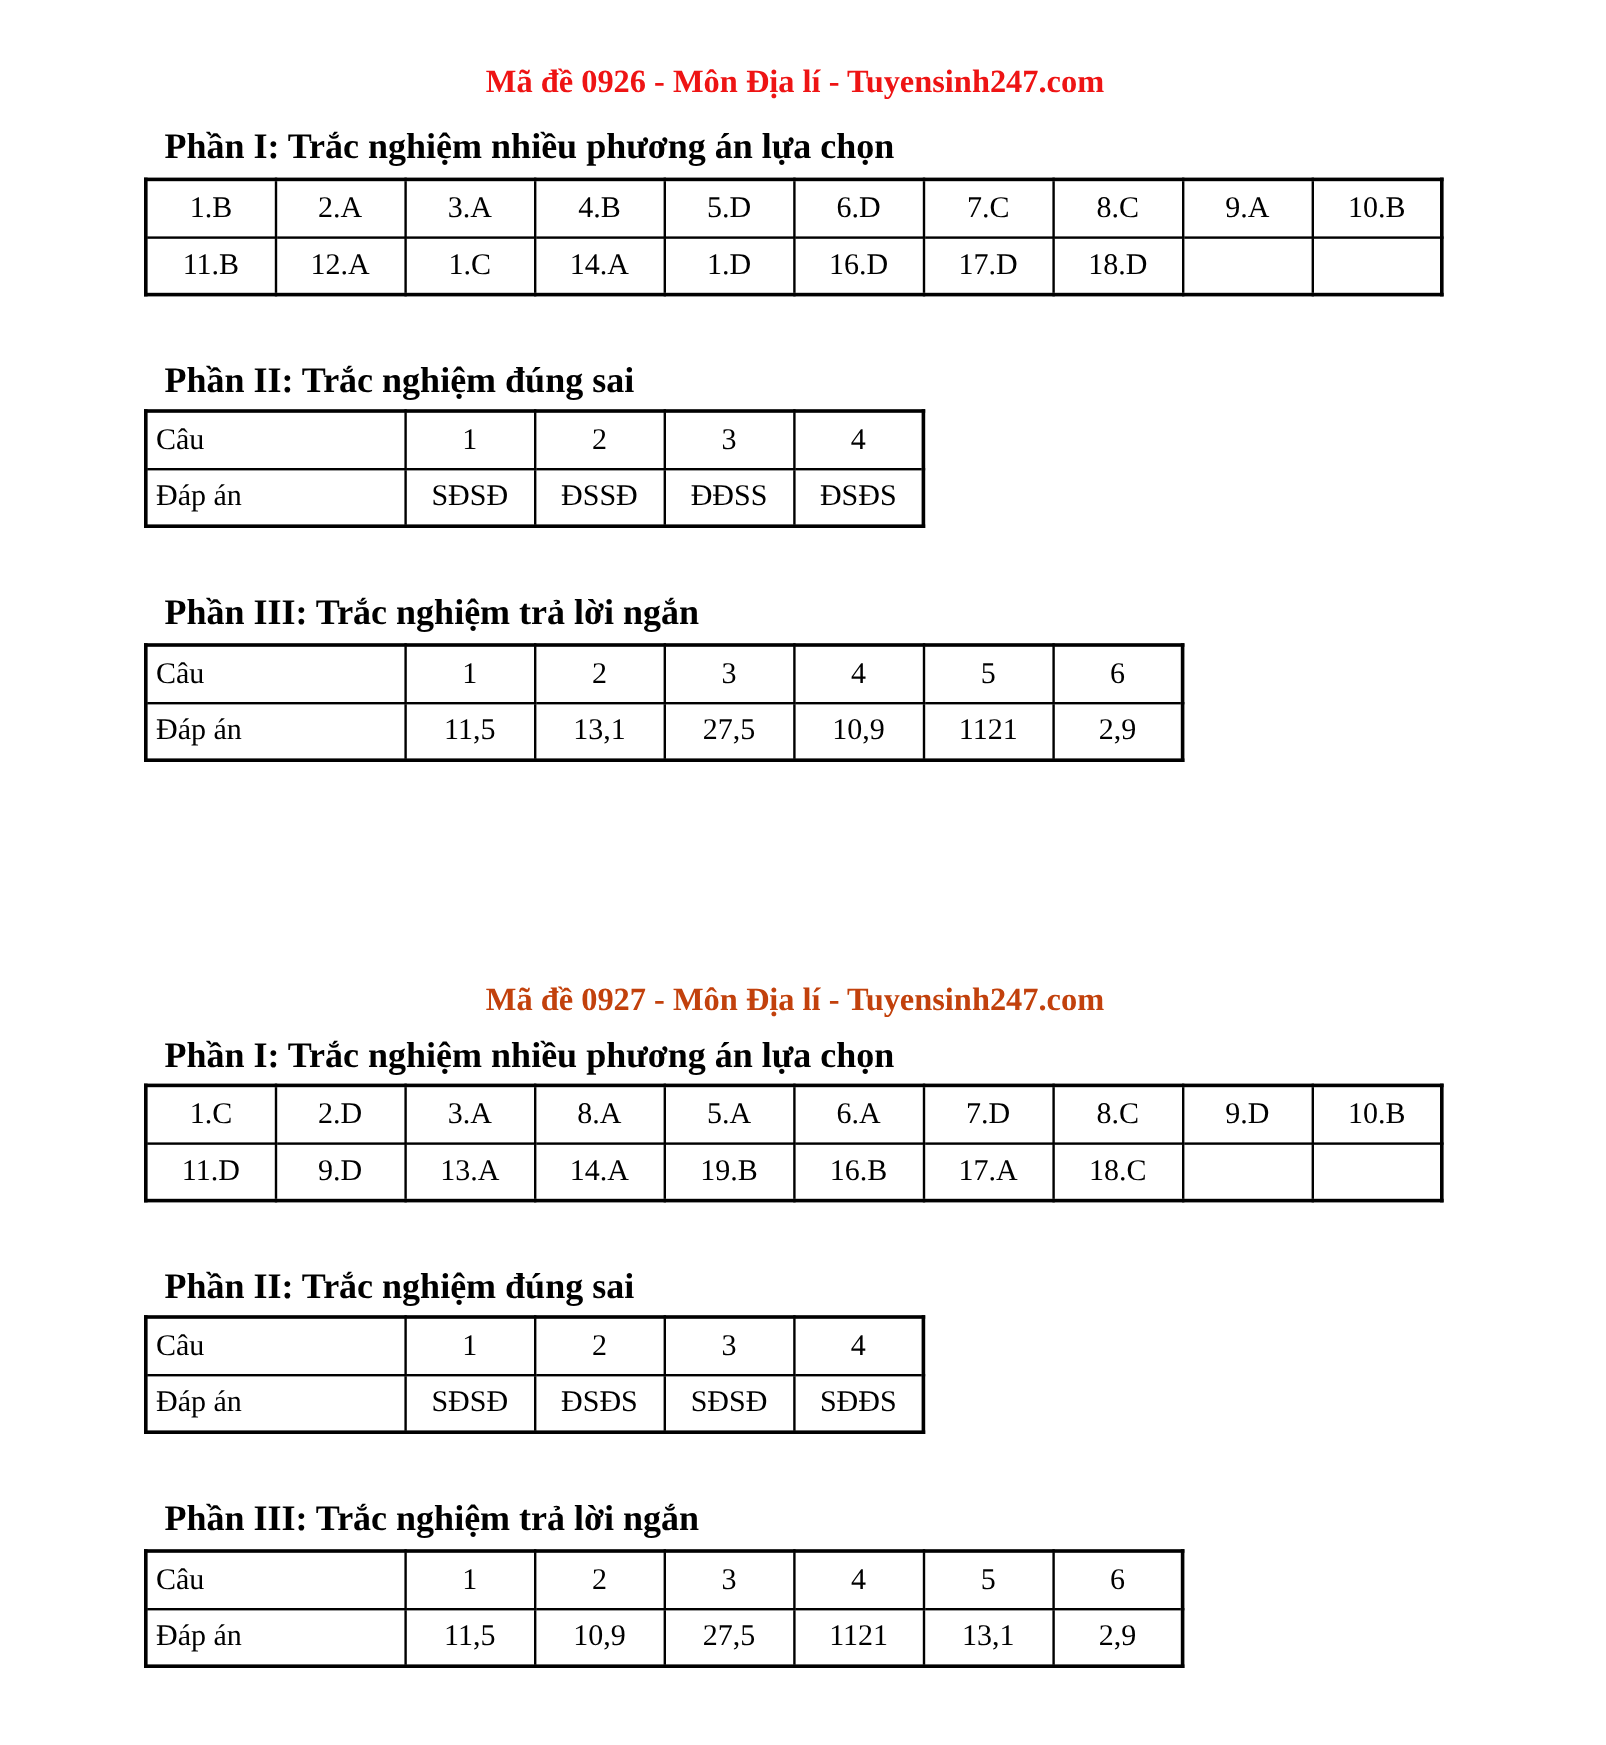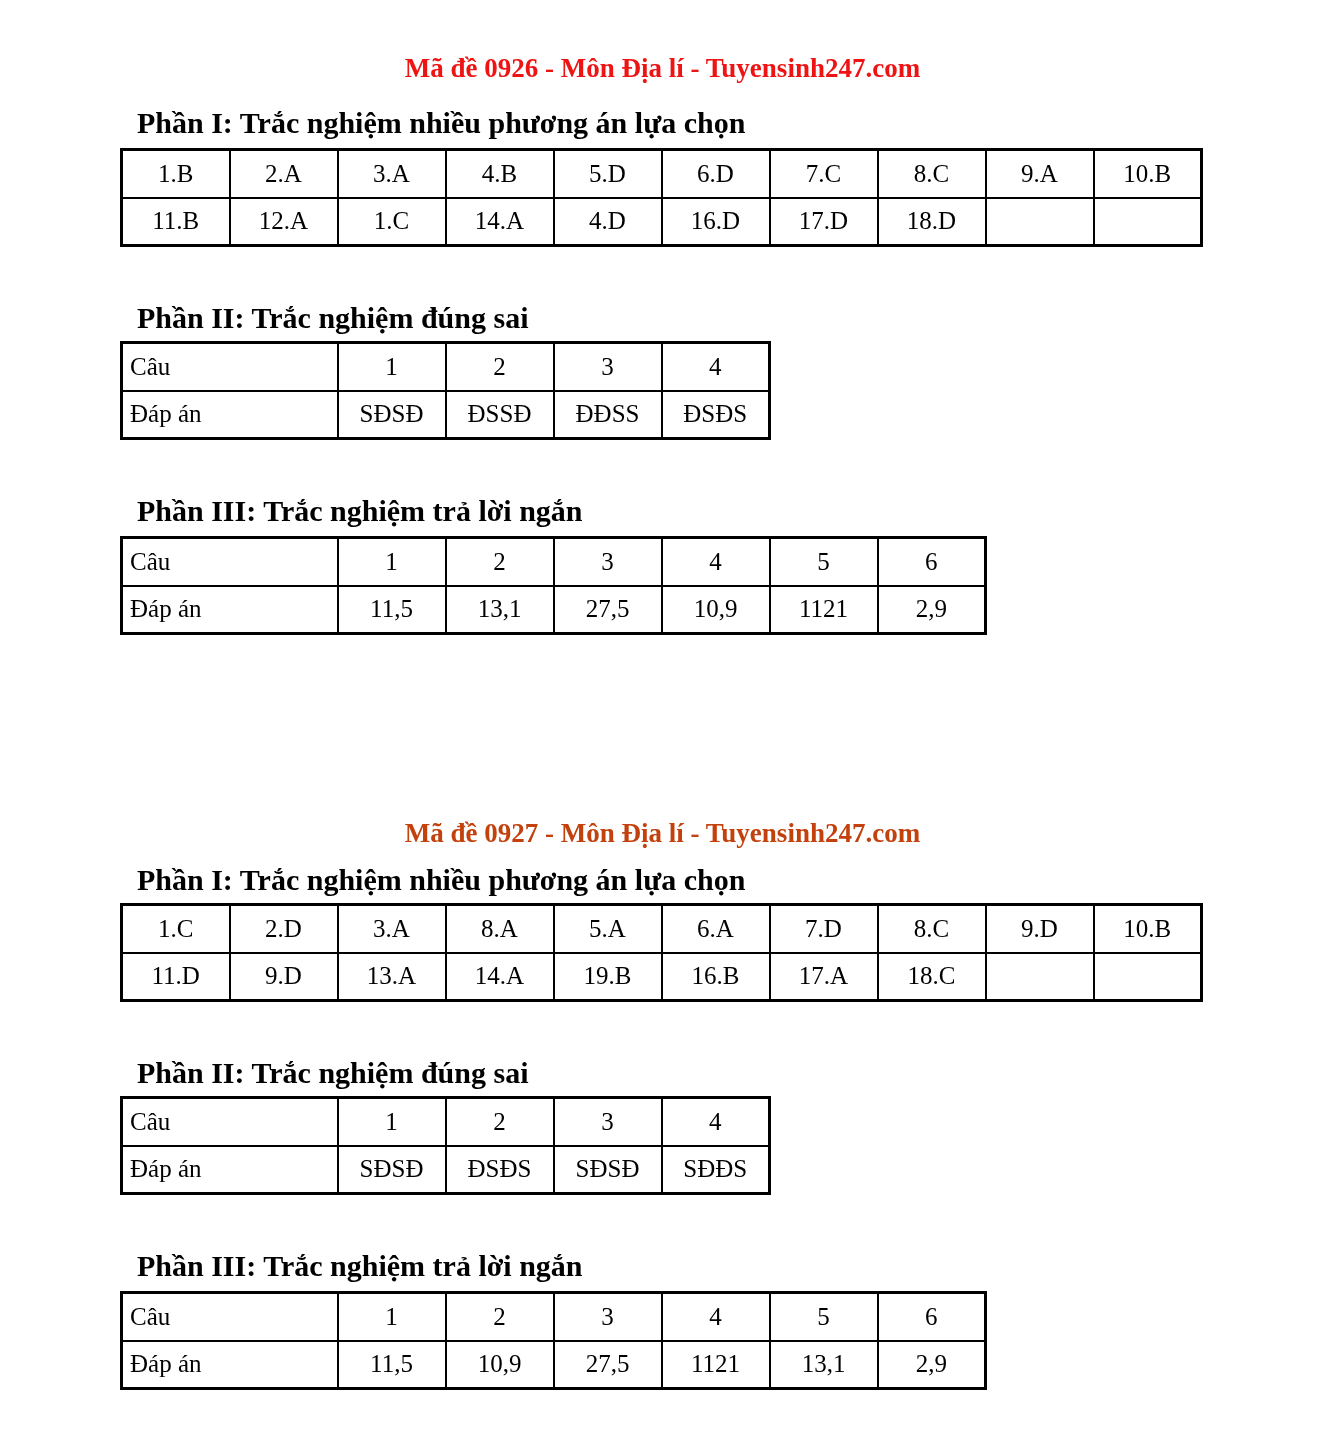--- a/index.html
+++ b/index.html
@@ -81,21 +81,21 @@
         <td>7.C</td>
         <td>8.C</td>
         <td>9.A</td>
         <td>10.B</td>
       </tr>
       <tr>
         <td>11.B</td>
         <td>12.A</td>
         <td>1.C</td>
         <td>14.A</td>
-        <td>4.D</td>
+        <td>1.D</td>
         <td>16.D</td>
         <td>17.D</td>
         <td>18.D</td>
         <td></td>
         <td></td>
       </tr>
     </tbody>
       </table>
 
     <div class="part-heading mt-heading">Phần II: Trắc nghiệm đúng sai</div>

